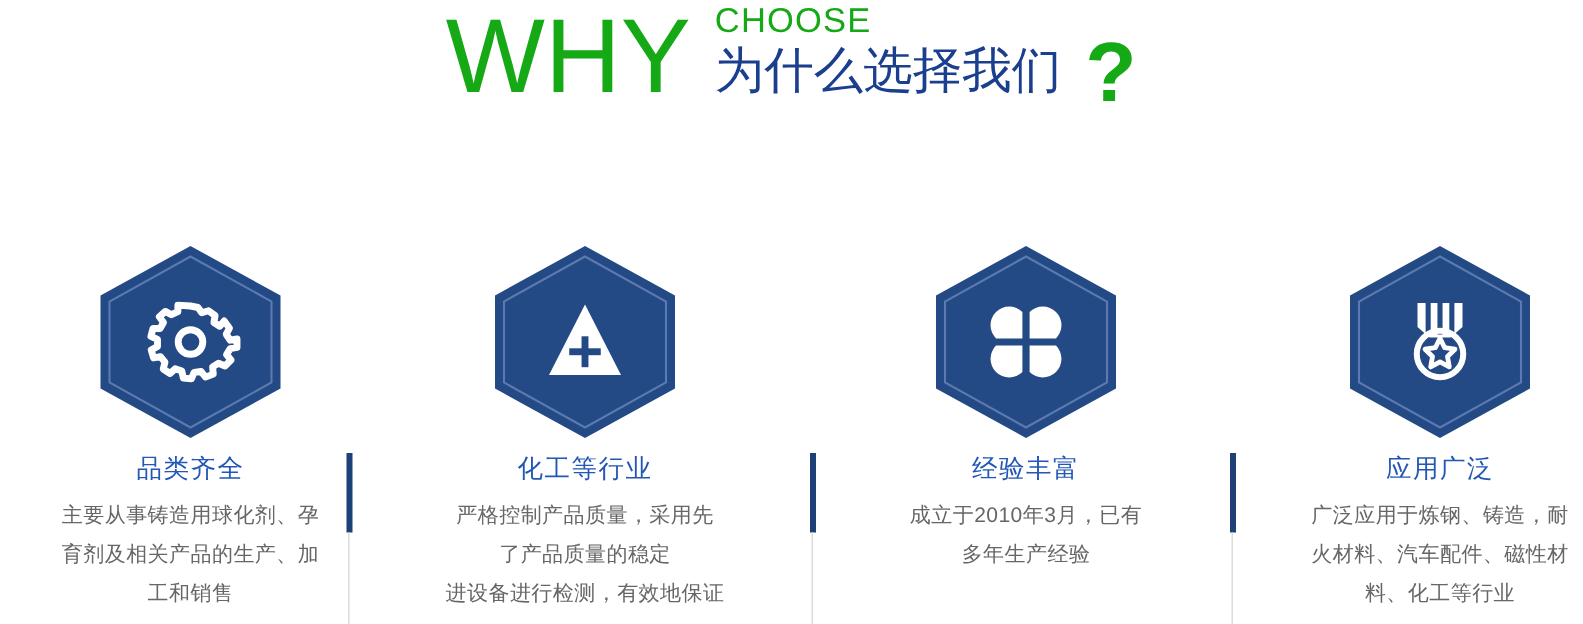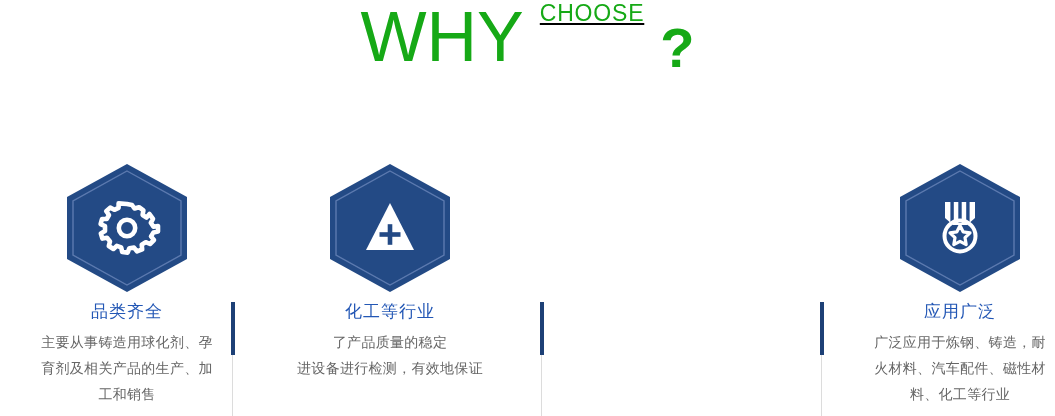--- a/index.html
+++ b/index.html
@@ -42,21 +42,20 @@
     color: #16a916;
     letter-spacing: 0px;
     margin-top: 2px;
     font-family: "Liberation Sans", "DejaVu Sans", sans-serif;
   }
   .hdr-mid {
     display: flex;
     flex-direction: column;
     margin-left: 16px;
     margin-top: 0px;
-    text-decoration: underline;
   }
   .hdr-choose {
     font-size: 23px;
     line-height: 26px;
     color: #16a916;
     letter-spacing: 0.8px;
     font-weight: 400;
   }
   .hdr-cn {
     font-size: 33px;
@@ -75,21 +74,20 @@
     margin-top: 20px;
   }
 
   
   #cards {
     position: absolute;
     left: 0;
     top: 150px;
     width: 1055px;
     height: 266px;
-    font-family: Liberation Mono, monospace;
   }
   .card {
     position: absolute;
     top: 0;
     width: 264px;
     height: 266px;
   }
   .card-hex-wrap {
     position: absolute;
     left: 50%;
@@ -149,20 +147,21 @@
   }
 </style>
 </head>
 <body>
 
 <div id="header">
   <div id="header-inner">
     <div class="hdr-why">WHY</div>
     <div class="hdr-mid">
       <div class="hdr-choose">CHOOSE</div>
+      <div class="hdr-cn">为什么选择我们</div>
     </div>
     <div class="hdr-q">?</div>
   </div>
 </div>
 
 <div id="cards">
 
   <div class="card" style="left:-5px;">
     <div class="card-hex-wrap">
       <svg class="hex-svg" width="128" height="132" viewBox="0 0 128 132">
@@ -198,30 +197,50 @@
         <polygon points="64,9 118,39 118,93 64,123 10,93 10,39" fill="none" stroke="#5c7aaf" stroke-width="1.4"></polygon>
         <g transform="translate(64,66)">
           <path d="M0,-25 L24,22 L-24,22 Z" fill="#ffffff"></path>
           <rect x="-10.5" y="4.2" width="21" height="4.6" fill="#234a85"></rect>
           <rect x="-2.3" y="-3.8" width="4.6" height="20.6" fill="#234a85"></rect>
         </g>
       </svg>
     </div>
     <div class="card-title">化工等行业</div>
     <div class="card-desc">
+      <span>严格控制产品质量，采用先</span>
       <span>了产品质量的稳定</span>
       <span>进设备进行检测，有效地保证</span>
     </div>
   </div>
 
   <div class="divider" style="left:540px;">
     <div class="dv-top"></div>
     <div class="dv-bot"></div>
   </div>
 
+  <div class="card" style="left:552px;">
+    <div class="card-hex-wrap">
+      <svg class="hex-svg" width="128" height="132" viewBox="0 0 128 132">
+        <polygon points="64,2 124,35 124,97 64,130 4,97 4,35" fill="#234a85"></polygon>
+        <polygon points="64,9 118,39 118,93 64,123 10,93 10,39" fill="none" stroke="#5c7aaf" stroke-width="1.4"></polygon>
+        <g transform="translate(64,66)" fill="#ffffff">
+          <path d="M-2.4,-2.4 L-2.4,-20 A10.4,10.4 0 1 0 -20,-2.4 Z"></path>
+          <path d="M2.4,-2.4 L2.4,-20 A10.4,10.4 0 1 1 20,-2.4 Z"></path>
+          <path d="M-2.4,2.4 L-2.4,20 A10.4,10.4 0 1 1 -20,2.4 Z"></path>
+          <path d="M2.4,2.4 L2.4,20 A10.4,10.4 0 1 0 20,2.4 Z"></path>
+        </g>
+      </svg>
+    </div>
+    <div class="card-title">经验丰富</div>
+    <div class="card-desc">
+      <span>成立于2010年3月，已有</span>
+      <span>多年生产经验</span>
+    </div>
+  </div>
 
   <div class="divider" style="left:820px;">
     <div class="dv-top"></div>
     <div class="dv-bot"></div>
   </div>
 
   <div class="card" style="left:828px;">
     <div class="card-hex-wrap">
       <svg class="hex-svg" width="128" height="132" viewBox="0 0 128 132">
         <polygon points="64,2 124,35 124,97 64,130 4,97 4,35" fill="#234a85"></polygon>

